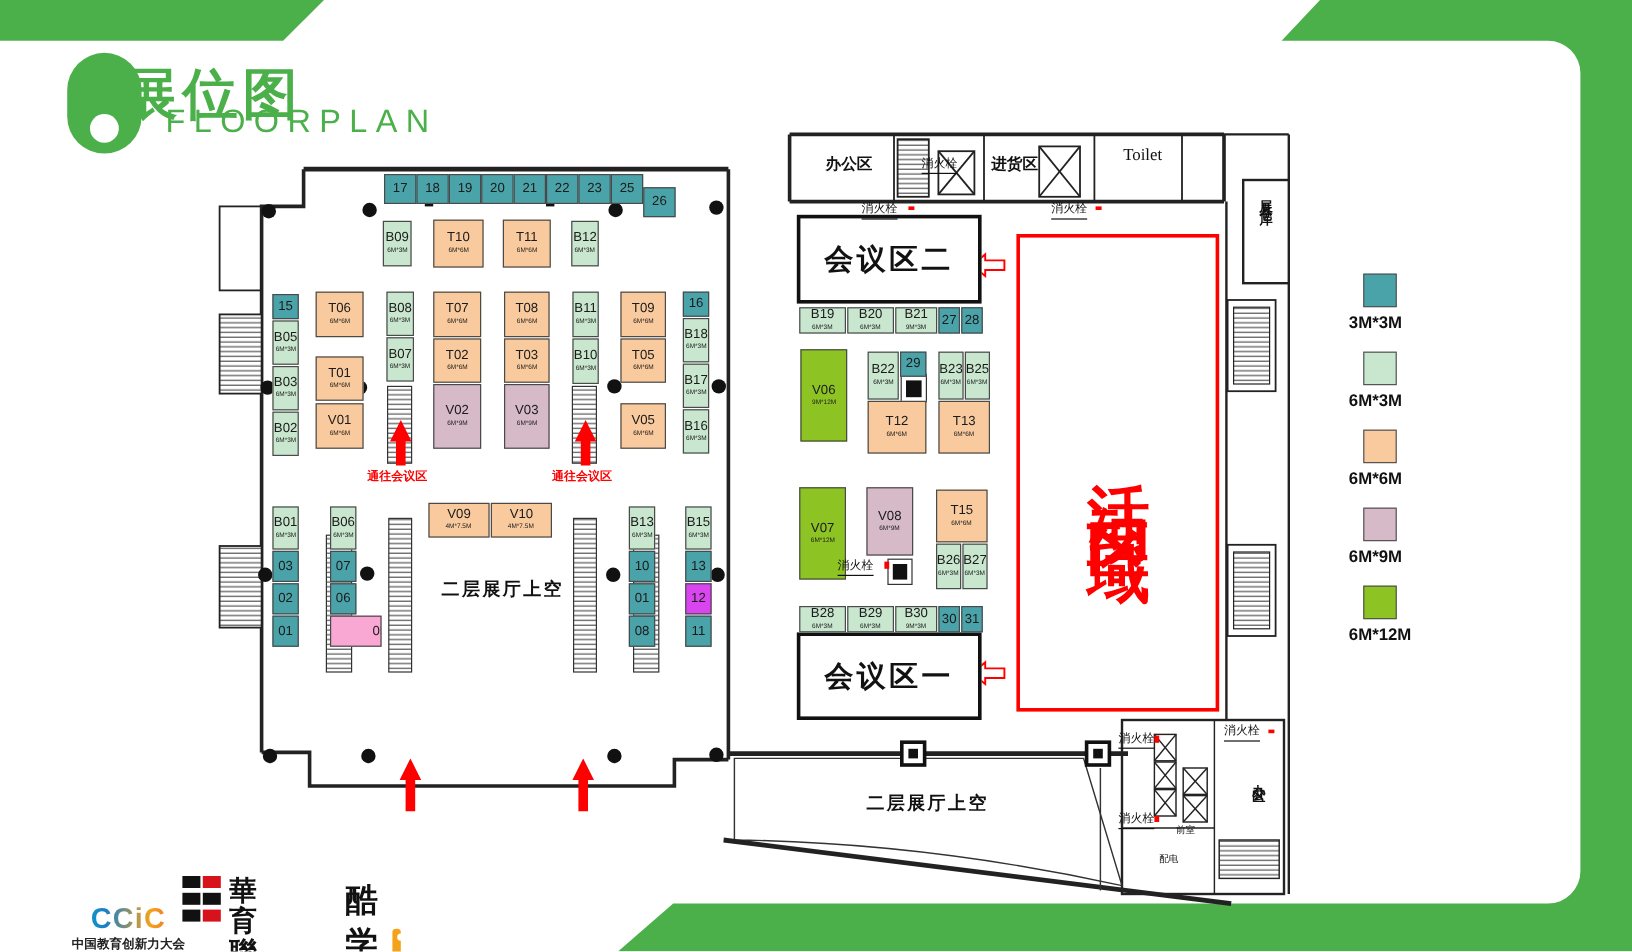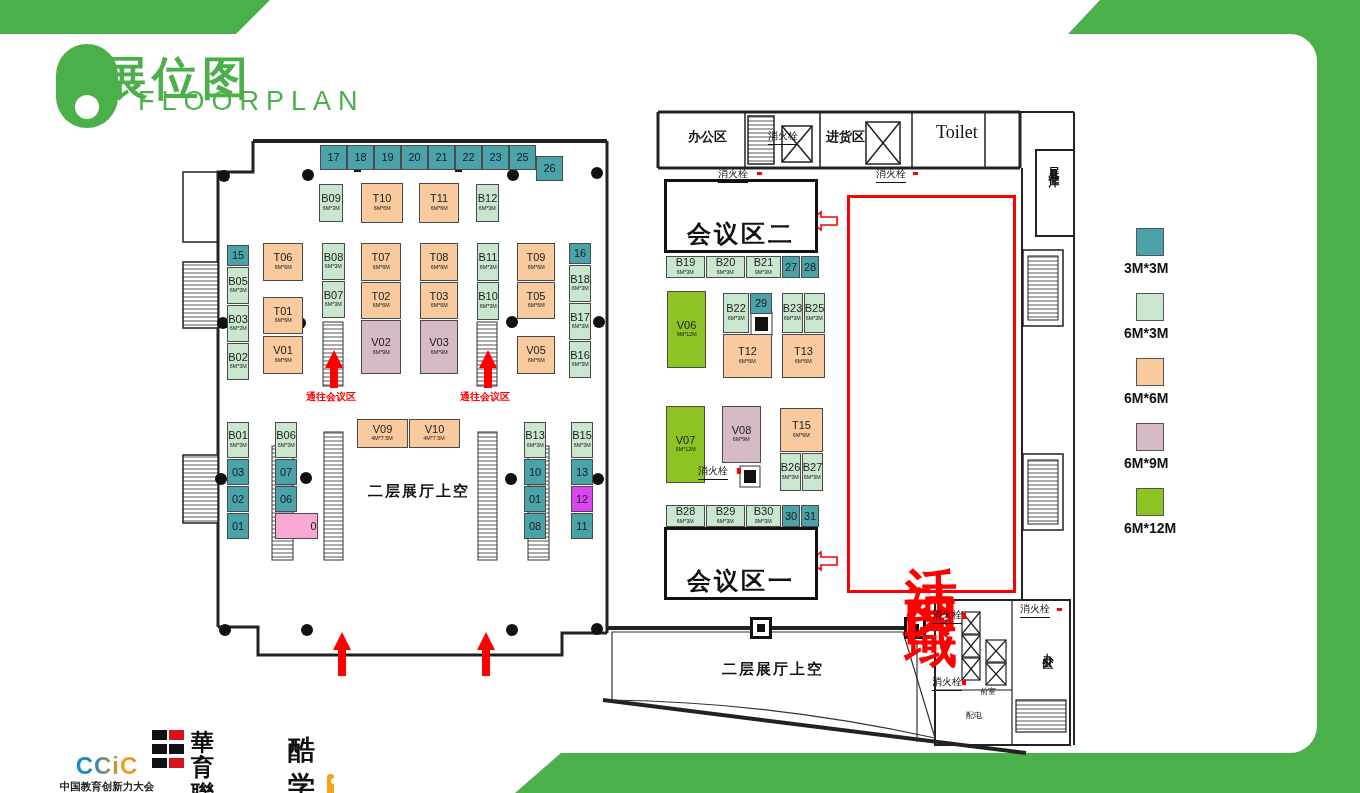--- a/index.html
+++ b/index.html
@@ -13,29 +13,29 @@
   .title-icon{position:absolute;left:56px;top:44px;width:62px;height:84px;border-radius:31px;background:var(--brand);}
   .title-icon::after{content:"";position:absolute;left:19px;bottom:9px;width:24px;height:24px;border-radius:50%;background:#fff;}
   .title-zh{position:absolute;left:102px;top:48px;font-size:46px;font-weight:bold;color:var(--brand);letter-spacing:4px;white-space:nowrap;}
   .title-en{position:absolute;left:138px;top:86px;font-size:27px;color:var(--brand);letter-spacing:7px;white-space:nowrap;}
   
   #plan{position:absolute;left:0;top:0;width:1360px;height:793px;z-index:2;}
   .booth{position:absolute;border:1px solid #4a4a4a;box-sizing:border-box;display:flex;flex-direction:column;
     align-items:center;justify-content:center;text-align:center;color:#1b1b1b;overflow:hidden;z-index:3;}
   .b-label{font-size:11px;line-height:1.1;font-weight:500;white-space:nowrap;}
   .b-size{font-size:9px;line-height:1;transform:scale(.6);transform-origin:50% 30%;white-space:nowrap;}
-  .area{position:absolute;box-sizing:border-box;background:#fff;display:flex;align-items:flex-end;justify-content:center;z-index:3;}
+  .area{position:absolute;box-sizing:border-box;background:#fff;display:flex;align-items:center;justify-content:center;z-index:3;}
   .conf{border:3px solid #111;}
   .conf span{font-size:24px;font-weight:bold;letter-spacing:3px;color:#111;white-space:nowrap;}
   .activity{border:3px solid #fe0000;}
   .act-text{writing-mode:vertical-rl;font-size:52px;font-weight:bold;color:#fe0000;letter-spacing:16px;line-height:1;}
   .lab{position:absolute;color:#111;white-space:nowrap;z-index:4;}
   .lab-fac{font-size:13px;font-weight:600;}
   .lab-fire{font-size:10px;border-bottom:1px solid #111;padding-bottom:1px;}
-  .lab-toilet{font-family:"Liberation Serif","DejaVu Serif",serif;font-size:18px;}
+  .lab-toilet{font-family:"Liberation Serif","DejaVu Serif",serif;font-size:14px;}
   .lab-vert{writing-mode:vertical-rl;font-size:11px;font-weight:600;letter-spacing:3px;}
   .lab-redsmall{font-size:10px;font-weight:bold;color:#fe0000;}
   .lab-hall{font-size:15px;font-weight:600;letter-spacing:2px;}
   .lab-tiny{font-size:8px;}
   
   #legend{position:absolute;left:1124px;top:228px;z-index:4;}
   .lg-item{margin-bottom:17px;}
   .lg-sq{width:28px;height:28px;border:1px solid #555;margin-left:12px;box-sizing:border-box;}
   .lg-label{font-size:14px;font-weight:bold;color:#111;margin-top:4px;}
   

